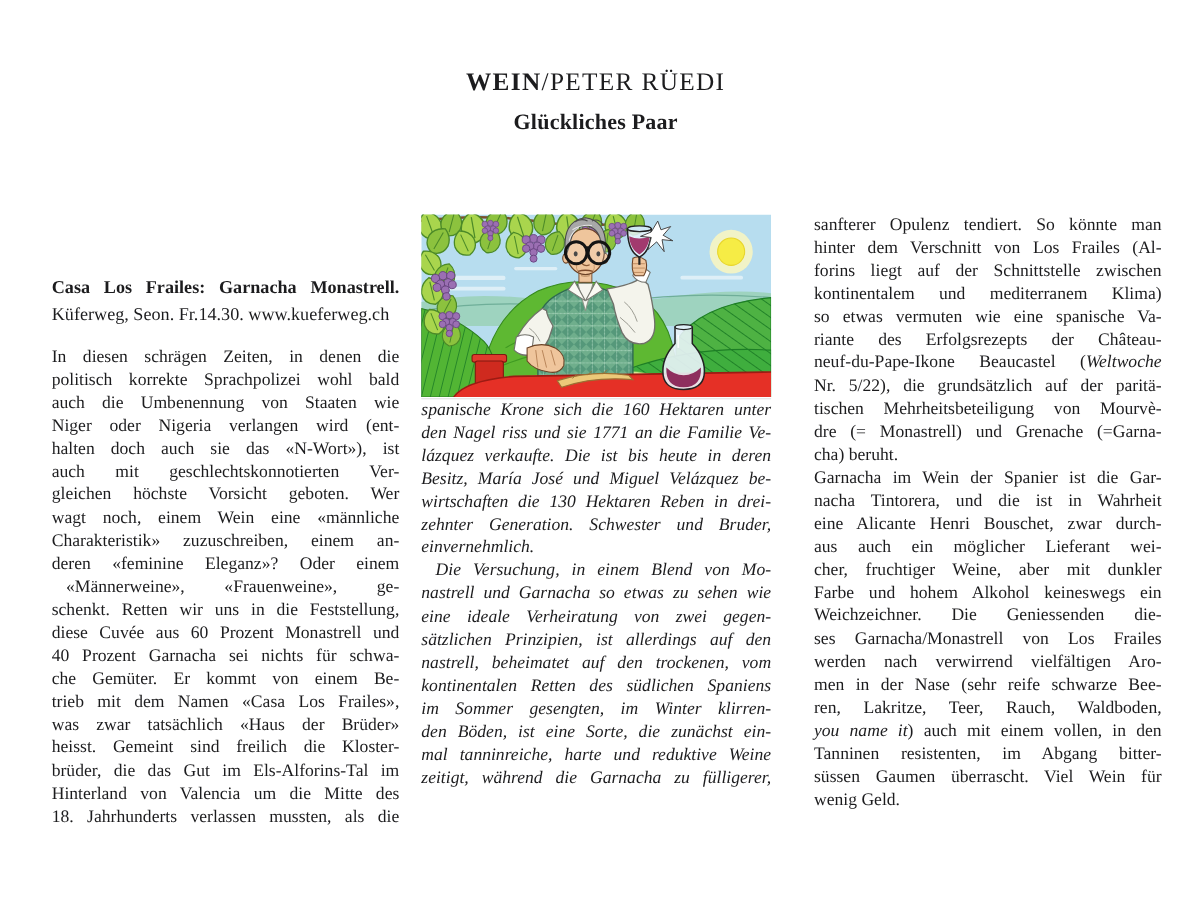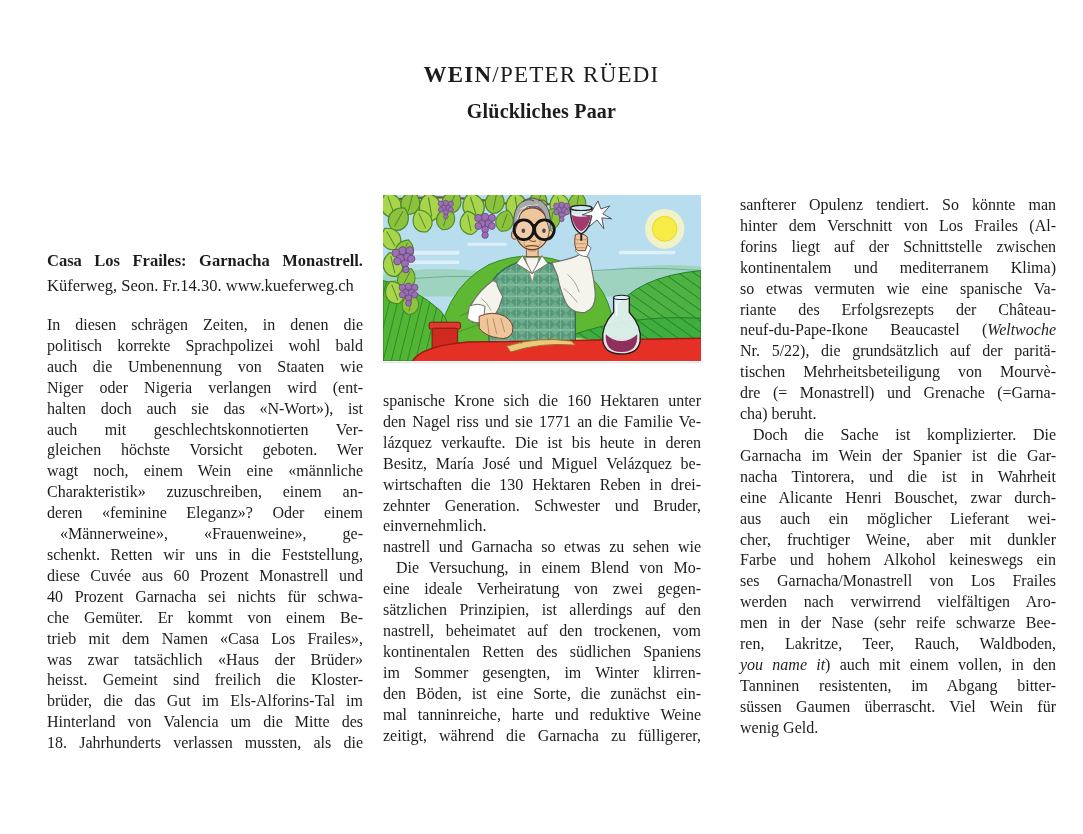--- a/index.html
+++ b/index.html
@@ -11,21 +11,21 @@
   .header{position:absolute;top:63px;left:0;width:100%;text-align:center;}
   .kicker{font-size:23px;letter-spacing:1.2px;line-height:24px;}
   .kicker .kcat{font-weight:bold;}
   .title{font-size:20px;font-weight:bold;margin:7px 0 0 0;line-height:34px;letter-spacing:.2px;}
   .col{position:absolute;font-size:16px;line-height:20.9px;}
   .col-left{left:47px;top:208px;width:316px;margin-top:40px;}
   .col-middle{left:383px;top:195px;width:318px;}
   .col-right{left:740px;top:195px;width:316px;}
   .intro{font-size:16.5px;line-height:25px;}
   .body{margin-top:17px;}
-  .col-middle .body{margin-top:28px;}
+  .col-middle .body{margin-top:0;font-style:italic;}
   .col-right .body{margin-top:0;}
   .line{text-align:justify;text-align-last:justify;white-space:normal;}
   .line.para-end{text-align-last:left;}
   .line.indent{text-indent:13px;}
   .illustration{margin:0;padding:0;width:318px;height:167px;display:block;border-bottom:1px solid #e2e2e2;}
   .illustration svg{display:block;width:318px;height:166px;}
 </style>
 </head>
 <body>
 
@@ -244,22 +244,22 @@
       </svg>
     </figure>
     <div class="body">
         <div class="line">spanische Krone sich die 160 Hektaren unter</div>
         <div class="line">den Nagel riss und sie 1771 an die Familie Ve-</div>
         <div class="line">lázquez verkaufte. Die ist bis heute in deren</div>
         <div class="line">Besitz, María José und Miguel Velázquez be-</div>
         <div class="line">wirtschaften die 130 Hektaren Reben in drei-</div>
         <div class="line">zehnter Generation. Schwester und Bruder,</div>
         <div class="line para-end">einvernehmlich.</div>
+        <div class="line indent">Die Versuchung, in einem Blend von Mo-</div>
         <div class="line">nastrell und Garnacha so etwas zu sehen wie</div>
-        <div class="line indent">Die Versuchung, in einem Blend von Mo-</div>
         <div class="line">eine ideale Verheiratung von zwei gegen-</div>
         <div class="line">sätzlichen Prinzipien, ist allerdings auf den</div>
         <div class="line">nastrell, beheimatet auf den trockenen, vom</div>
         <div class="line">kontinentalen Retten des südlichen Spaniens</div>
         <div class="line">im Sommer gesengten, im Winter klirren-</div>
         <div class="line">den Böden, ist eine Sorte, die zunächst ein-</div>
         <div class="line">mal tanninreiche, harte und reduktive Weine</div>
         <div class="line">zeitigt, während die Garnacha zu fülligerer,</div>
       </div>
   </div>
@@ -270,27 +270,27 @@
         <div class="line">hinter dem Verschnitt von Los Frailes (Al-</div>
         <div class="line">forins liegt auf der Schnittstelle zwischen</div>
         <div class="line">kontinentalem und mediterranem Klima)</div>
         <div class="line">so etwas vermuten wie eine spanische Va-</div>
         <div class="line">riante des Erfolgsrezepts der Château-</div>
         <div class="line">neuf-du-Pape-Ikone Beaucastel (<i>Weltwoche</i></div>
         <div class="line">Nr. 5/22), die grundsätzlich auf der paritä-</div>
         <div class="line">tischen Mehrheitsbeteiligung von Mourvè-</div>
         <div class="line">dre (= Monastrell) und Grenache (=Garna-</div>
         <div class="line para-end">cha) beruht.</div>
-        <div class="line indent">Doch die Sache ist komplizierter. Die</div>
         <div class="line">Garnacha im Wein der Spanier ist die Gar-</div>
         <div class="line">nacha Tintorera, und die ist in Wahrheit</div>
         <div class="line">eine Alicante Henri Bouschet, zwar durch-</div>
         <div class="line">aus auch ein möglicher Lieferant wei-</div>
         <div class="line">cher, fruchtiger Weine, aber mit dunkler</div>
         <div class="line">Farbe und hohem Alkohol keineswegs ein</div>
+        <div class="line">Weichzeichner. Die Geniessenden die-</div>
         <div class="line">ses Garnacha/Monastrell von Los Frailes</div>
         <div class="line">werden nach verwirrend vielfältigen Aro-</div>
         <div class="line">men in der Nase (sehr reife schwarze Bee-</div>
         <div class="line">ren, Lakritze, Teer, Rauch, Waldboden,</div>
         <div class="line"><i>you name it</i>) auch mit einem vollen, in den</div>
         <div class="line">Tanninen resistenten, im Abgang bitter-</div>
         <div class="line">süssen Gaumen überrascht. Viel Wein für</div>
         <div class="line para-end">wenig Geld.</div>
       </div>
   </div>

